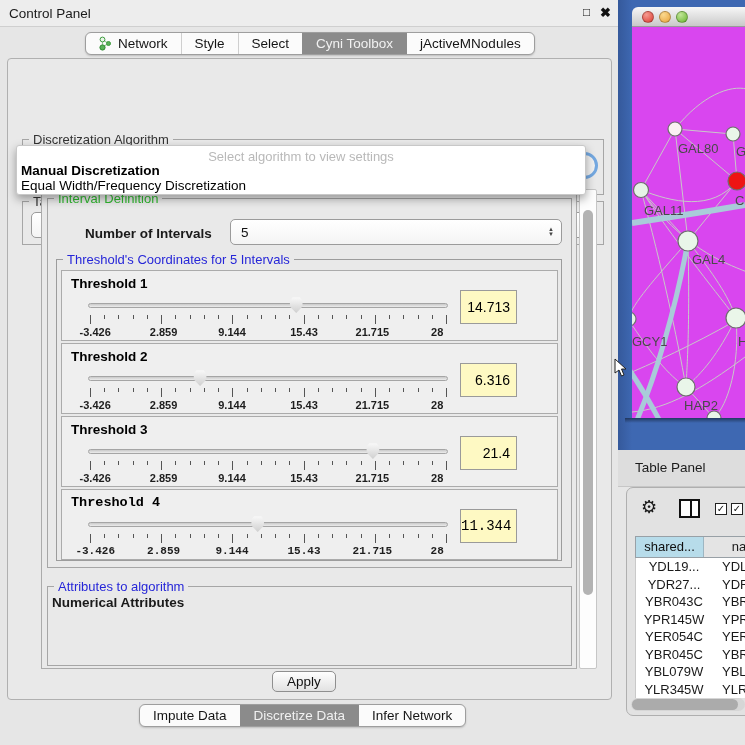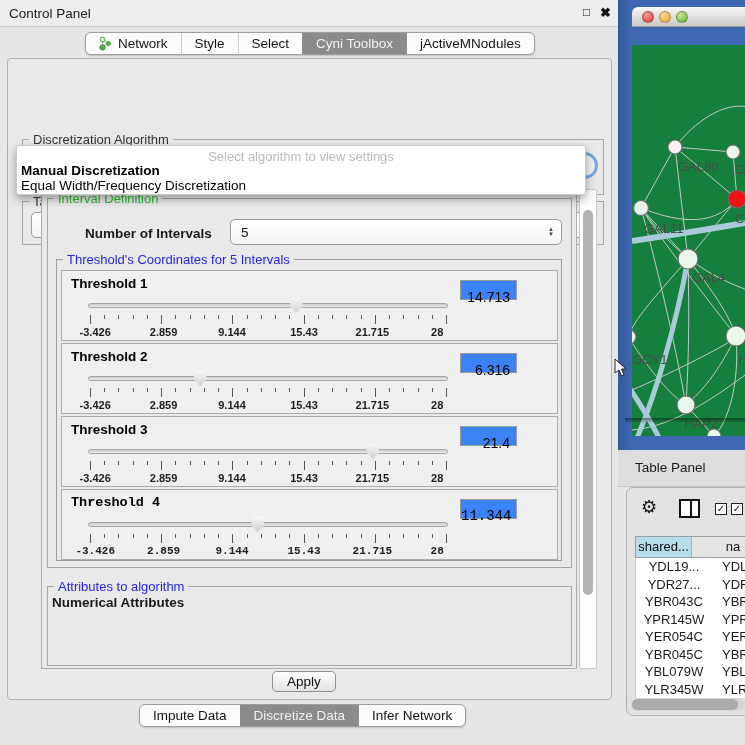--- a/index.html
+++ b/index.html
@@ -69,21 +69,21 @@
            border-radius:3px; background:linear-gradient(#C9C9C9,#ECECEC); }
   .thumb-sl { position:absolute; top:1px; width:15px; height:17px;
               background:linear-gradient(#FCFCFC,#CFCFCF);
               clip-path:polygon(50% 100%, 8% 62%, 8% 26%, 26% 8%, 74% 8%, 92% 26%, 92% 62%);
               filter:drop-shadow(0 0 0.6px #666); }
   .ticks { position:absolute; left:2px; right:2px; top:20px; height:10px; }
   .tick { position:absolute; top:0; width:1px; height:4px; background:#555; }
   .tick.major { height:9px; }
   .tlabels span { position:absolute; top:31px; transform:translateX(-50%); font-size:11px;
                   font-weight:bold; color:#1d1d1d; white-space:nowrap; }
-  .val-box { position:absolute; left:398px; top:9px; width:57px; height:20px; background:#3b82f6;
+  .val-box { position:absolute; left:398px; top:19px; width:57px; height:34px; background:#fef9c3;
              border:1px solid #9A9A9A; font-size:14px; color:#000; text-align:right;
              line-height:32px; padding-right:6px; }
 
   
   .attr-list { position:absolute; left:6px; top:28px; width:501px; height:46px; background:#FFF;
                overflow:hidden; }
   .attr-item { font-size:13px; line-height:15px; padding-left:10px; color:#111; white-space:nowrap; }
   .list-scroll { position:absolute; right:0; top:0; width:13px; height:46px; background:#F2F2F2;
                  border-left:1px solid #D5D5D5; }
   .list-scroll .thumb { position:absolute; left:2px; top:2px; width:9px; height:26px;
@@ -96,40 +96,40 @@
   .net-frame { left:618px; top:0; width:127px; height:450px;
                background:linear-gradient(90deg,#35599B 0,#3E68B2 14px,#3E68B2 100%); }
   .net-titlebar { left:632px; top:7px; width:113px; height:20px;
                   background:linear-gradient(#F7F7F7,#C9C9C9); border-bottom:1px solid #9A9A9A;
                   border-top-left-radius:6px; }
   .light { position:absolute; top:4px; width:12px; height:12px; border-radius:50%;
            border:1px solid rgba(0,0,0,.25); }
   .light.red    { left:10px;  background:radial-gradient(circle at 35% 28%, #F59C92, #DC3B30); }
   .light.yellow { left:27px;  background:radial-gradient(circle at 35% 28%, #FAD98F, #E9A33B); }
   .light.green  { left:44px;  background:radial-gradient(circle at 35% 28%, #C2E698, #67B52E); }
-  .net-canvas { left:632px; top:27px; width:113px; height:391px; background:#15803d; overflow:hidden;margin-top:18px; }
+  .net-canvas { left:632px; top:27px; width:113px; height:391px; background:#d946ef; overflow:hidden; }
   .canvas-shadow { left:625px; top:418px; width:120px; height:5px;
                    background:linear-gradient(rgba(0,0,0,.45),rgba(0,0,0,0)); }
   .cursor { left:614px; top:358px; z-index:40; }
 
   
   .tp-strip { left:618px; top:450px; width:127px; height:37px; background:#DDDDDD;
               border-bottom:1px solid #C6C6C6; }
   .tp-title { position:absolute; left:17px; top:10px; font-size:13.5px; color:#1B1B1B; }
   .tp-container { left:626px; top:487px; width:126px; height:229px; background:#E2E2E2;
                   border:1px solid #AFAFAF; border-radius:7px; }
   .gear { position:absolute; left:14px; top:8px; font-size:18px; color:#1A1A1A; }
   .cols-icon { position:absolute; left:52px; top:11px; width:21px; height:19px; background:#FFF;
                border:2px solid #111; }
   .cols-icon div { position:absolute; left:50%; top:0; bottom:0; width:2px; background:#111; }
   .chk { position:absolute; top:15px; width:12px; height:12px; border:1.5px solid #222;
          background:#FFF; font-size:10px; line-height:10px; text-align:center; color:#111; }
   .tp-table { position:absolute; left:8px; top:48px; width:140px; }
   .tp-header { display:flex; height:22px; border:1px solid #98A0A6; }
-  .tp-hcell1 { width:56px; background:#B7DCEA; border-right:1px solid #9DB6C2; font-size:13px;
+  .tp-hcell1 { width:68px; background:#B7DCEA; border-right:1px solid #9DB6C2; font-size:13px;
                text-align:center; line-height:20px; color:#0F0F0F; }
   .tp-hcell2 { flex:1; background:#E4E4E4; font-size:13px; text-align:center; line-height:20px; }
   .tp-rows { background:#FFF; height:140px; overflow:hidden; border-left:1px solid #C9C9C9; }
   .tp-row { display:flex; height:17.5px; font-size:13px; }
   .tp-c1 { width:76px; text-align:center; line-height:17px; }
   .tp-c2 { flex:1; padding-left:10px; line-height:17px; white-space:nowrap; }
   .hscroll { position:absolute; left:4px; top:210px; width:114px; height:13px; background:#D6D6D6;
              border-radius:7px; }
   .hscroll .thumb { position:absolute; left:1px; top:1px; width:106px; height:11px;
                     background:#ABABAB; border-radius:6px; }

